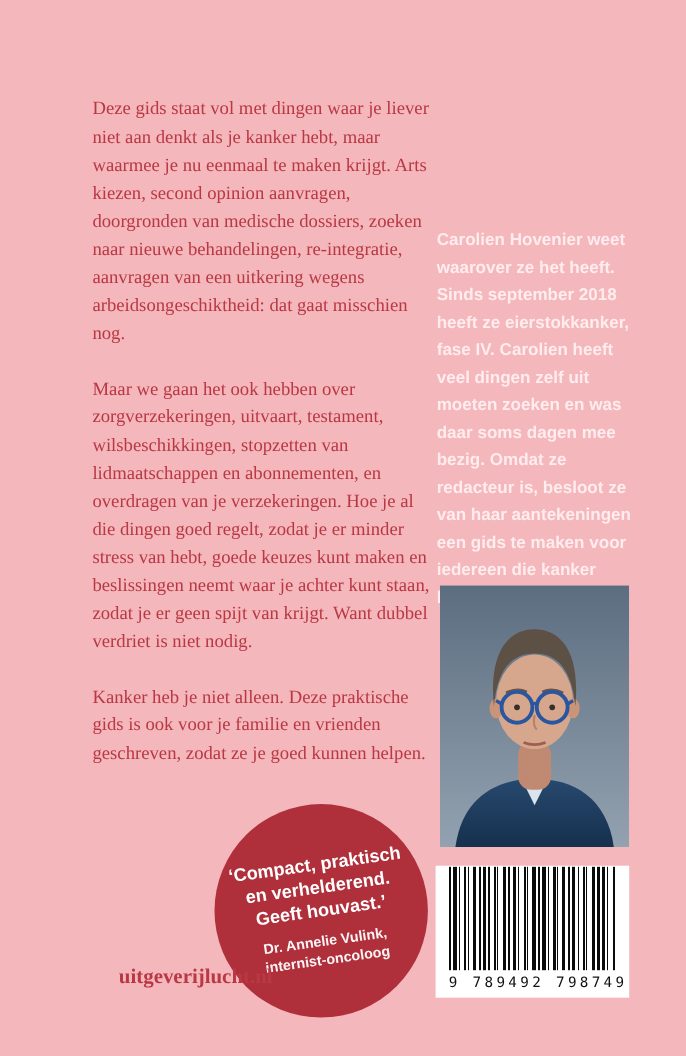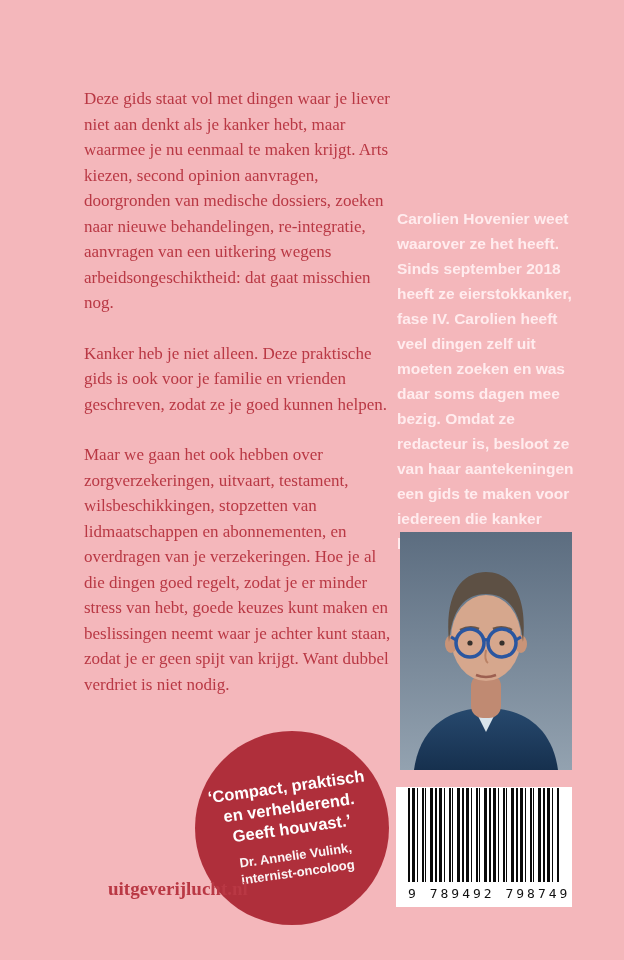--- a/index.html
+++ b/index.html
@@ -131,22 +131,22 @@
     margin-left: 24px;
   }
 </style>
 </head>
 <body>
 
 <div class="cover">
 
   <main class="blurb">
     <p>Deze gids staat vol met dingen waar je liever niet aan denkt als je kanker hebt, maar waarmee je nu eenmaal te maken krijgt. Arts kiezen, second opinion aanvragen, doorgronden van medische dossiers, zoeken naar nieuwe behandelingen, re-integratie, aanvragen van een uitkering wegens arbeidsongeschiktheid: dat gaat misschien nog.</p>
+    <p>Maar we gaan het ook hebben over zorgverzekeringen, uitvaart, testament, wilsbeschikkingen, stopzetten van lidmaatschappen en abonnementen, en overdragen van je verzekeringen. Hoe je al die dingen goed regelt, zodat je er minder stress van hebt, goede keuzes kunt maken en beslissingen neemt waar je achter kunt staan, zodat je er geen spijt van krijgt. Want dubbel verdriet is niet nodig.</p>
     <p>Kanker heb je niet alleen. Deze praktische gids is ook voor je familie en vrienden geschreven, zodat ze je goed kunnen helpen.</p>
-    <p>Maar we gaan het ook hebben over zorgverzekeringen, uitvaart, testament, wilsbeschikkingen, stopzetten van lidmaatschappen en abonnementen, en overdragen van je verzekeringen. Hoe je al die dingen goed regelt, zodat je er minder stress van hebt, goede keuzes kunt maken en beslissingen neemt waar je achter kunt staan, zodat je er geen spijt van krijgt. Want dubbel verdriet is niet nodig.</p>
   </main>
 
   <aside class="author-note">Carolien Hovenier weet waarover ze het heeft. Sinds september 2018 heeft ze eierstokkanker, fase IV. Carolien heeft veel dingen zelf uit moeten zoeken en was daar soms dagen mee bezig. Omdat ze redacteur is, besloot ze van haar aantekeningen een gids te maken voor iedereen die kanker heeft.</aside>
 
   <div class="photo" title="Portret van de auteur met ronde blauwe bril en donkerblauw overhemd">
     <svg viewBox="0 0 172 238" preserveAspectRatio="none">
       <defs>
         <linearGradient id="photobg" x1="0" y1="0" x2="0" y2="1">
           <stop offset="0" stop-color="#5c6d80"></stop>
           <stop offset="1" stop-color="#93a2b0"></stop>

